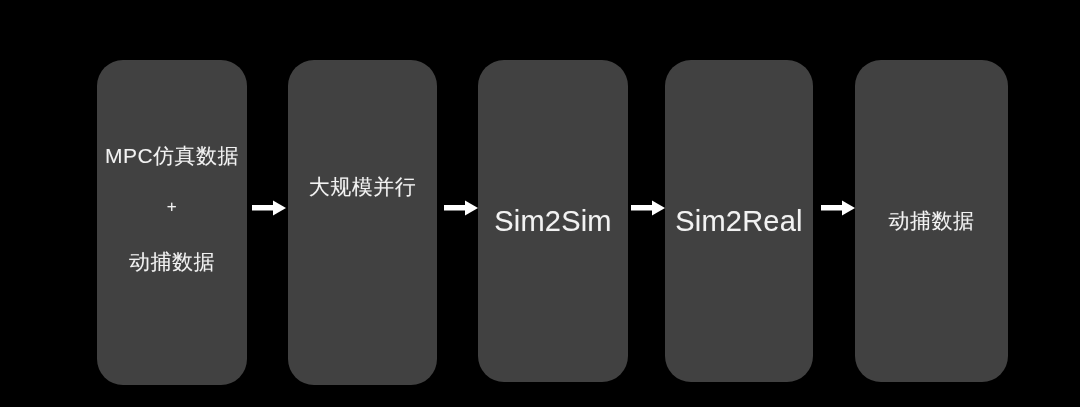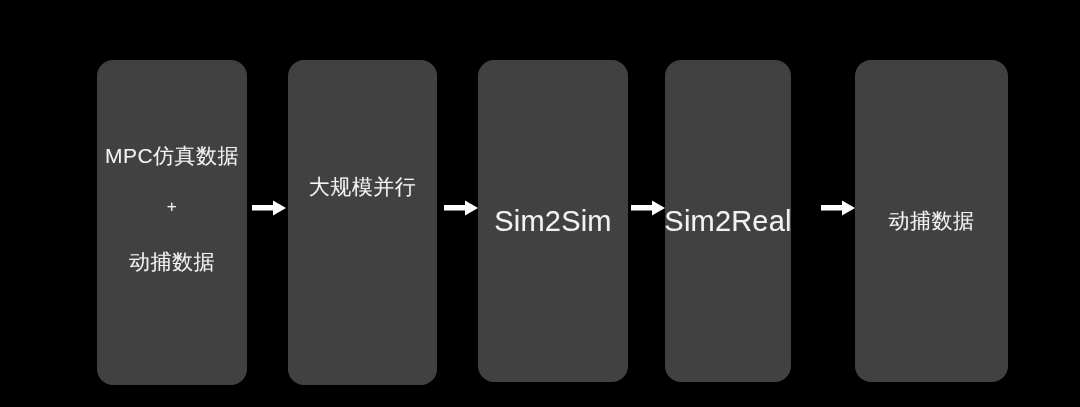--- a/index.html
+++ b/index.html
@@ -15,21 +15,21 @@
   }
   #canvas {
     position: relative;
     width: 1080px;
     height: 407px;
     background: #000000;
   }
   .flow-box {
     position: absolute;
     background: #414141;
-    border-radius: 16px;
+    border-radius: 26px;
     box-sizing: border-box;
     display: flex;
     flex-direction: column;
     align-items: center;
     justify-content: center;
   }
   .box-label {
     color: #f2f2f2;
     font-size: 21px;
     line-height: 1.2;
@@ -113,21 +113,21 @@
     <div class="box-label latin">Sim2Sim</div>
   </div>
 
   <div class="arrow" style="left:631px; top:197px;">
     <svg width="34" height="22" viewBox="0 0 34 22" aria-hidden="true">
       <rect x="0" y="8" width="24" height="5.5" fill="#ffffff"></rect>
       <polygon points="21,3.5 34,11 21,18.5" fill="#ffffff"></polygon>
     </svg>
   </div>
 
-  <div class="flow-box" id="box-4" style="left:665px; top:60px; width:126px; height:322px;justify-content:center;">
+  <div class="flow-box" id="box-4" style="left:665px; top:60px; width:148px; height:322px;justify-content:center;">
     <div class="box-label latin">Sim2Real</div>
   </div>
 
   <div class="arrow" style="left:821px; top:197px;">
     <svg width="34" height="22" viewBox="0 0 34 22" aria-hidden="true">
       <rect x="0" y="8" width="24" height="5.5" fill="#ffffff"></rect>
       <polygon points="21,3.5 34,11 21,18.5" fill="#ffffff"></polygon>
     </svg>
   </div>
 

